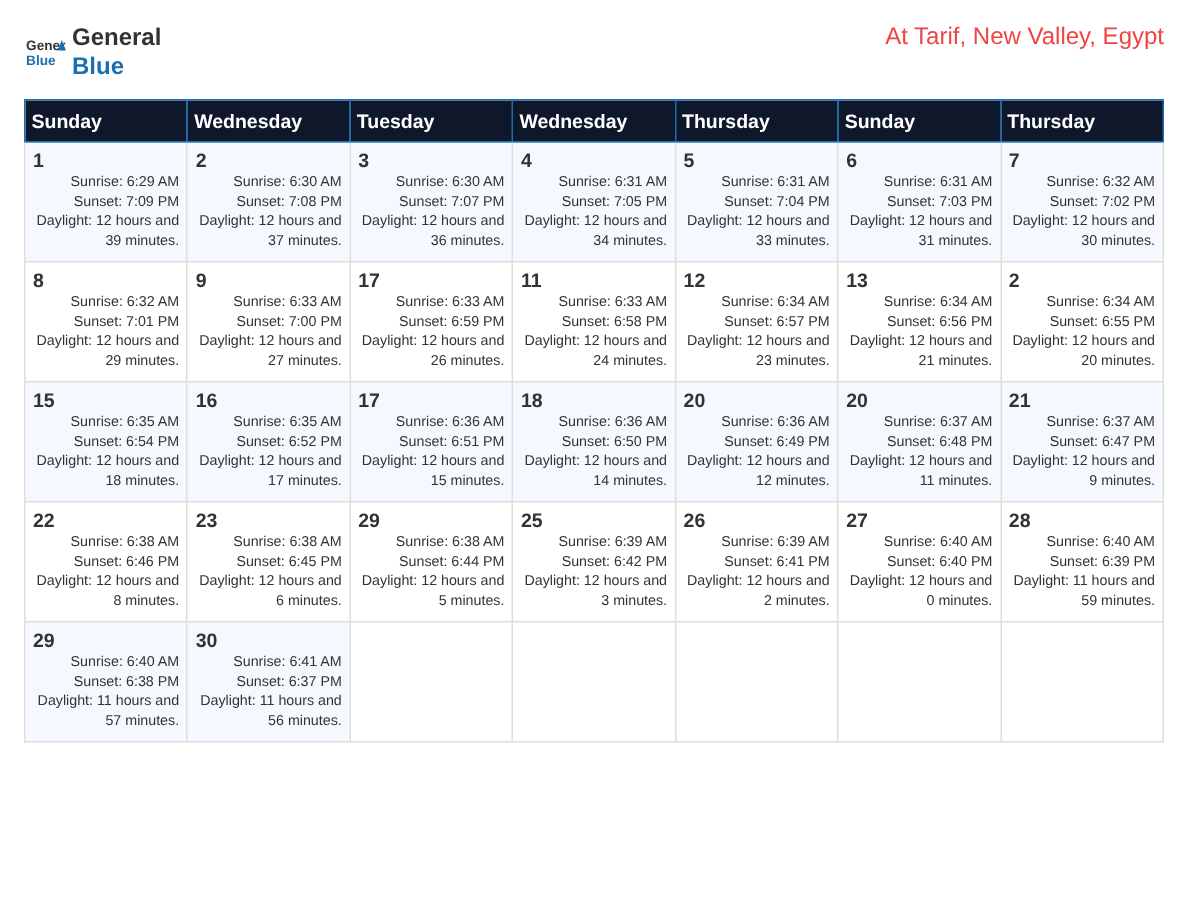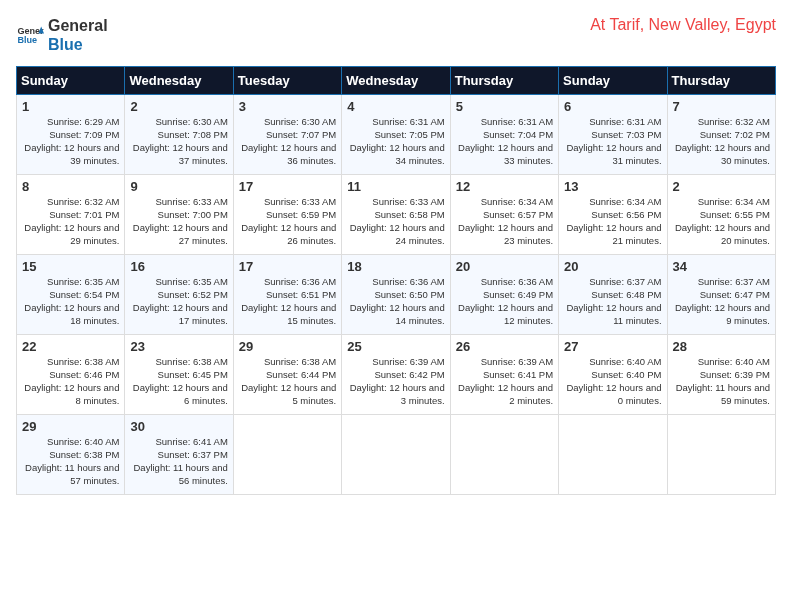--- a/index.html
+++ b/index.html
@@ -192,21 +192,21 @@
         </td>
         <td>
           <span class="day-num">20</span>
           <div class="cell-content">Sunrise: 6:36 AM<br>Sunset: 6:49 PM<br>Daylight: 12 hours and 12 minutes.</div>
         </td>
         <td>
           <span class="day-num">20</span>
           <div class="cell-content">Sunrise: 6:37 AM<br>Sunset: 6:48 PM<br>Daylight: 12 hours and 11 minutes.</div>
         </td>
         <td>
-          <span class="day-num">34</span>
+          <span class="day-num">21</span>
           <div class="cell-content">Sunrise: 6:37 AM<br>Sunset: 6:47 PM<br>Daylight: 12 hours and 9 minutes.</div>
         </td>
       </tr>
       <tr>
         <td>
           <span class="day-num">22</span>
           <div class="cell-content">Sunrise: 6:38 AM<br>Sunset: 6:46 PM<br>Daylight: 12 hours and 8 minutes.</div>
         </td>
         <td>
           <span class="day-num">23</span>

